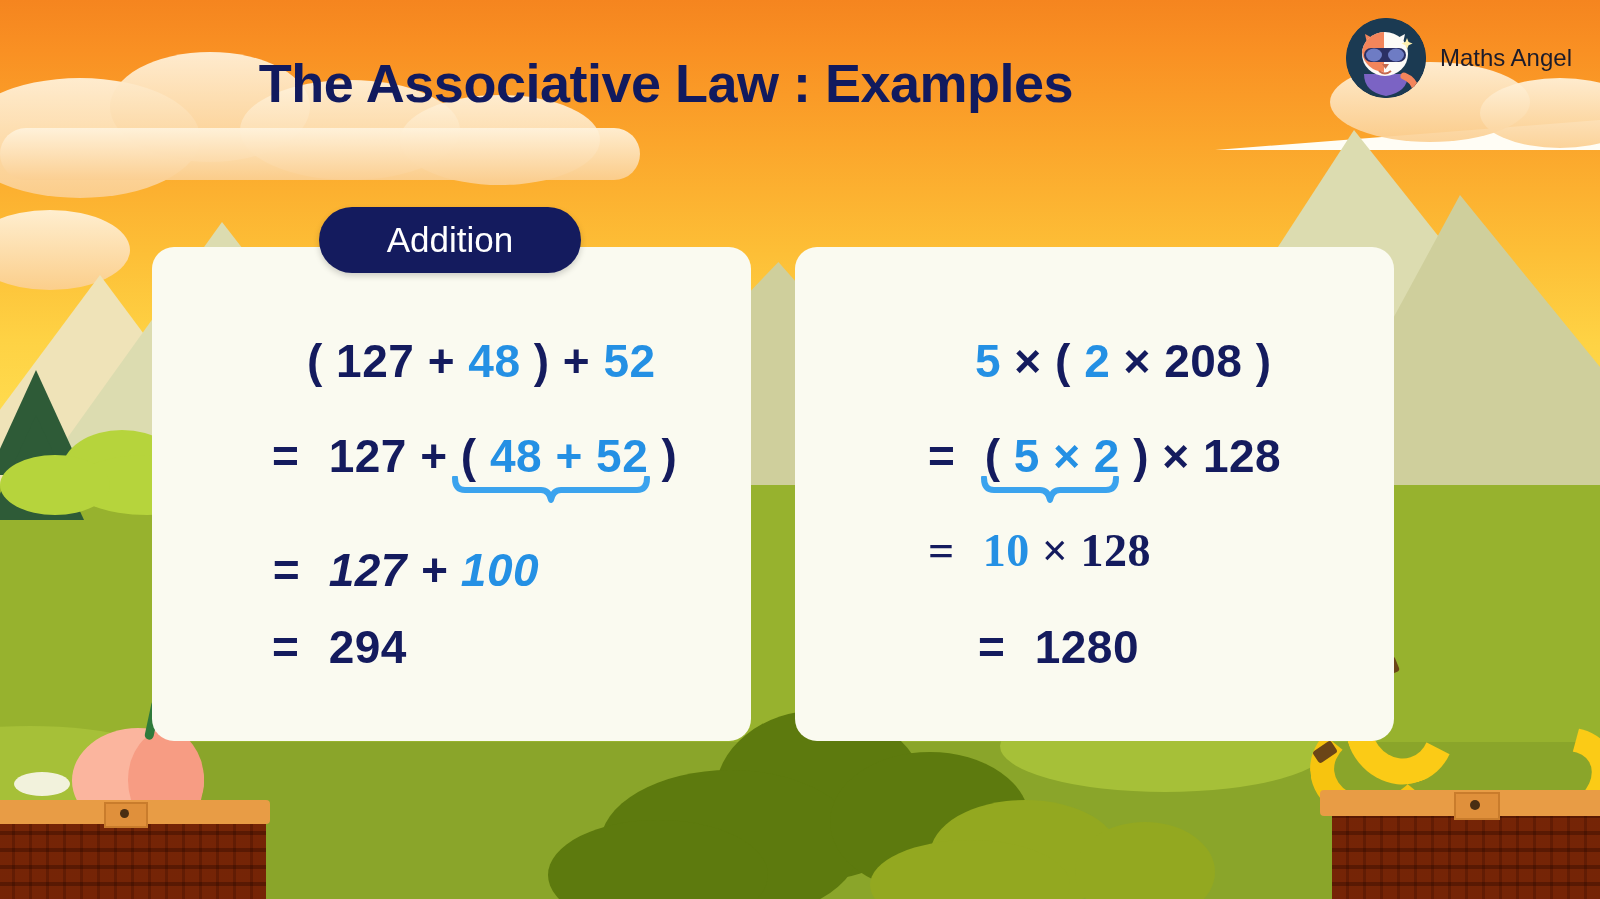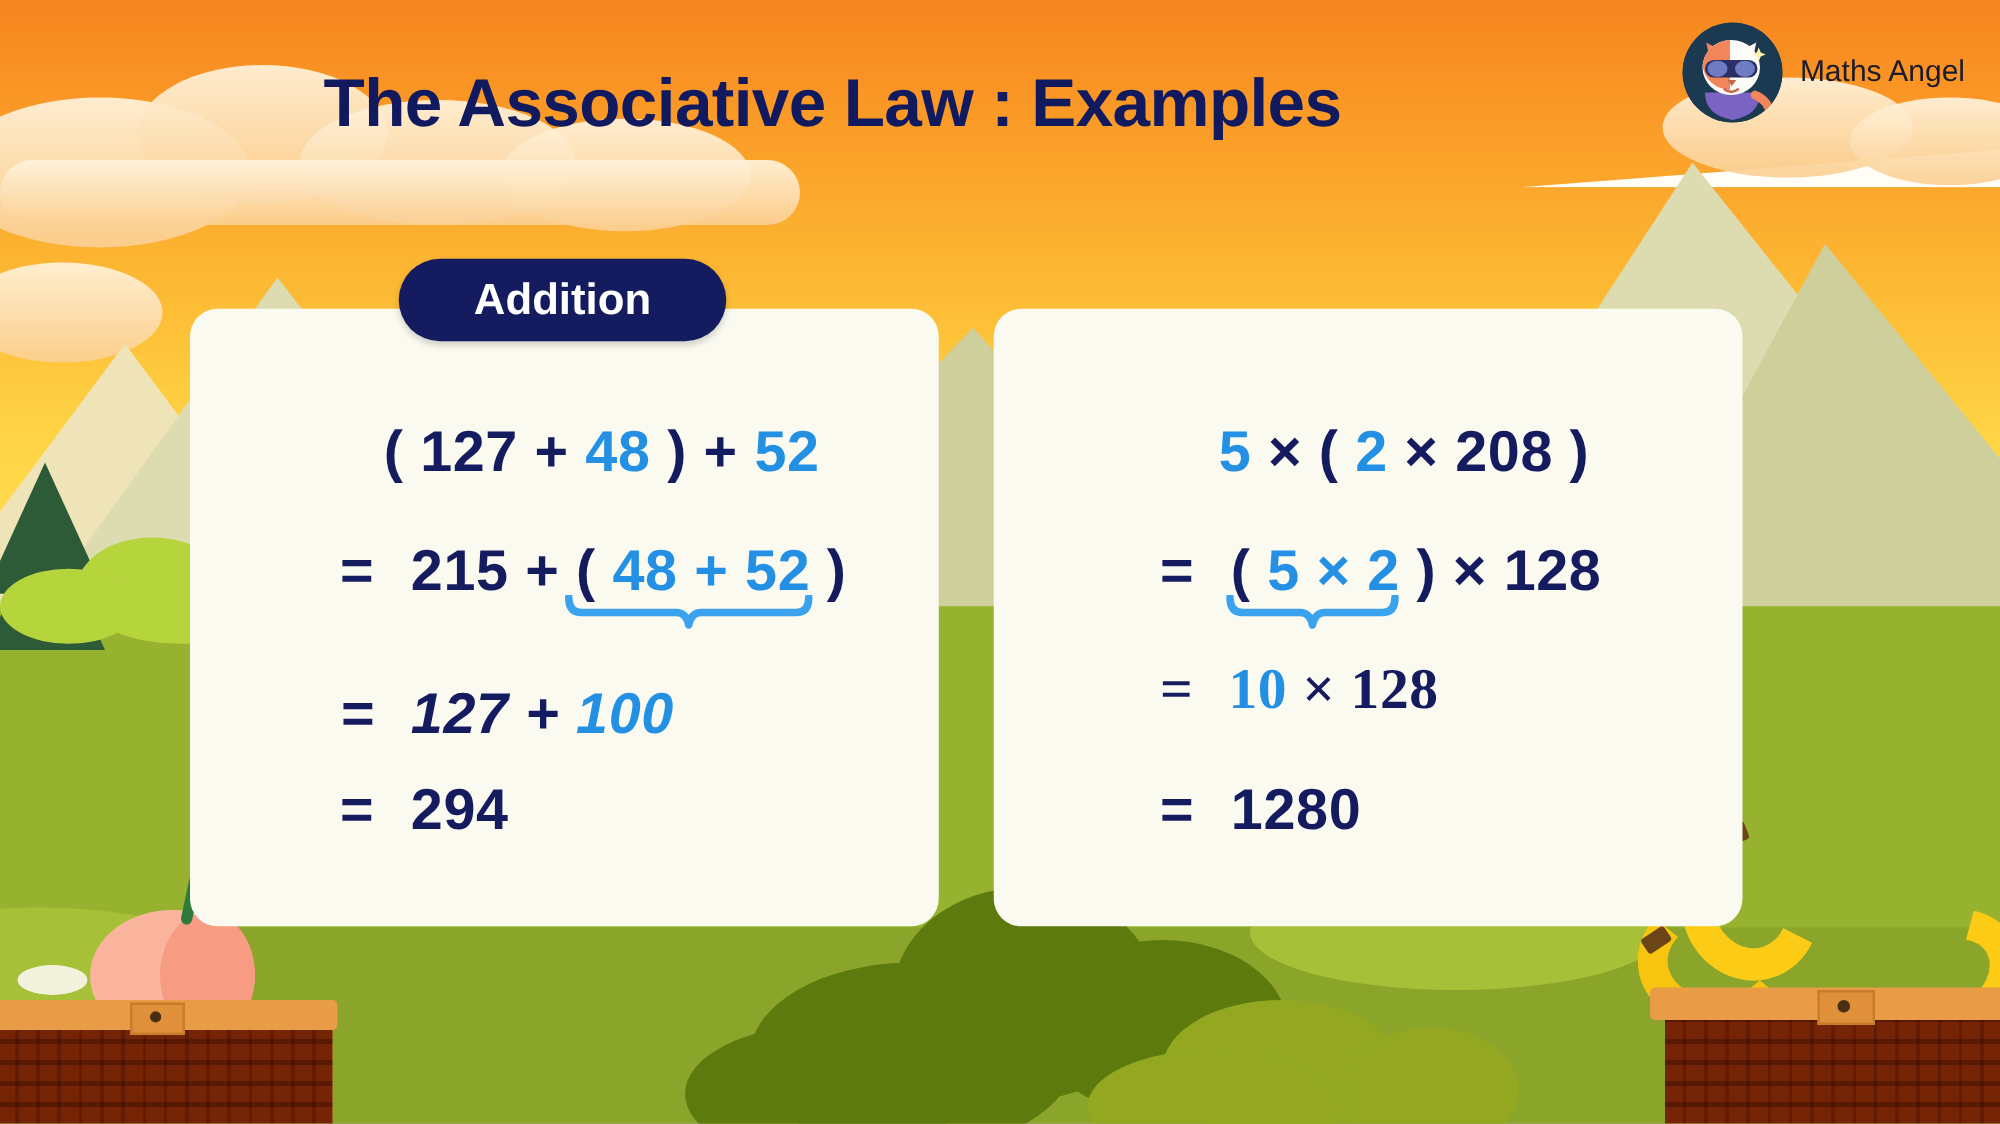--- a/index.html
+++ b/index.html
@@ -156,21 +156,21 @@
   }
   #card-add  { left: 152px; top: 247px; width: 599px; height: 494px; }
   #card-mul  { left: 795px; top: 247px; width: 599px; height: 494px; }
 
   .pill {
     position: absolute;
     background: #141B5E;
     border-radius: 40px;
     color: #FFFFFF;
     font-size: 35px;
-    font-weight: 700;
+    font-weight: 400;
     display: flex;
     align-items: center;
     justify-content: center;
     box-shadow: 0 3px 6px rgba(0,0,0,.18);
     white-space: nowrap;
   }
   #pill-add { left: 319px; top: 207px; width: 262px; height: 66px; }
   #pill-mul { left: 909px; top: 212px; width: 369px; height: 66px; }
   .eq {
     position: absolute;
@@ -288,32 +288,32 @@
         <path d="M58 58 q10 4 12 14" stroke="#F3855B" stroke-width="7" fill="none" stroke-linecap="round"></path>
       </svg>
     </div>
     <div class="brand-name">Maths Angel</div>
   </div>
 
   <div class="card" id="card-add"></div>
   <div class="pill" id="pill-add">Addition</div>
 
   <div class="eq" id="add-line-1" style="left:307px; top:334px;"><span class="">( </span><span class="">127</span><span class=""> + </span><span class="b">48</span><span class=""> )</span><span class=""> + </span><span class="b">52</span></div>
-  <div class="eq" id="add-line-2" style="left:272px; top:429px;"><span class="eqsign">=</span><span class="">  215 + ( </span><span class="b">48</span><span class="b"> + </span><span class="b">52</span><span class=""> )</span></div>
+  <div class="eq" id="add-line-2" style="left:272px; top:429px;"><span class="eqsign">=</span><span class="">  127 + ( </span><span class="b">48</span><span class="b"> + </span><span class="b">52</span><span class=""> )</span></div>
   <div class="eq" id="add-line-3" style="left:272px; top:543px;font-style:italic;"><span class="eqsign">=</span><span class="">  127 + </span><span class="b">100</span></div>
   <div class="eq" id="add-line-4" style="left:272px; top:620px;"><span class="eqsign">=</span><span class="">  294</span></div>
 
   <svg class="brace" style="left:451px; top:476px;" width="200" height="36" viewBox="0 0 200 36">
     <path d="M4 2 q0 12 10 12 l76 0 q8 0 10 10 q2 -10 10 -10 l76 0 q10 0 10 -12" fill="none" stroke="#3BA3EE" stroke-width="6" stroke-linecap="round" stroke-linejoin="round"></path>
   </svg>
 
   <div class="card" id="card-mul"></div>
 
   <div class="eq" id="mul-line-1" style="left:975px; top:334px;"><span class="b">5</span><span class=""> × ( </span><span class="b">2</span><span class=""> × 208 )</span></div>
   <div class="eq" id="mul-line-2" style="left:928px; top:429px;"><span class="eqsign">=</span><span class="">  ( </span><span class="b">5</span><span class="b"> × </span><span class="b">2</span><span class=""> )</span><span class=""> × 128</span></div>
   <div class="eq" id="mul-line-3" style="left:928px; top:524px;font-family:Liberation Serif, serif;"><span class="eqsign">=</span><span class="">  </span><span class="b">10</span><span class=""> × 128</span></div>
-  <div class="eq" id="mul-line-4" style="left:928px; top:620px;text-align:right;"><span class="eqsign">=</span><span class="">  1280</span></div>
+  <div class="eq" id="mul-line-4" style="left:978px; top:620px;text-align:right;"><span class="eqsign">=</span><span class="">  1280</span></div>
 
   <svg class="brace" style="left:980px; top:476px;" width="140" height="36" viewBox="0 0 140 36">
     <path d="M4 2 q0 12 10 12 l46 0 q8 0 10 10 q2 -10 10 -10 l46 0 q10 0 10 -12" fill="none" stroke="#3BA3EE" stroke-width="6" stroke-linecap="round" stroke-linejoin="round"></path>
   </svg>
 
 </div>
 
 </body></html>

